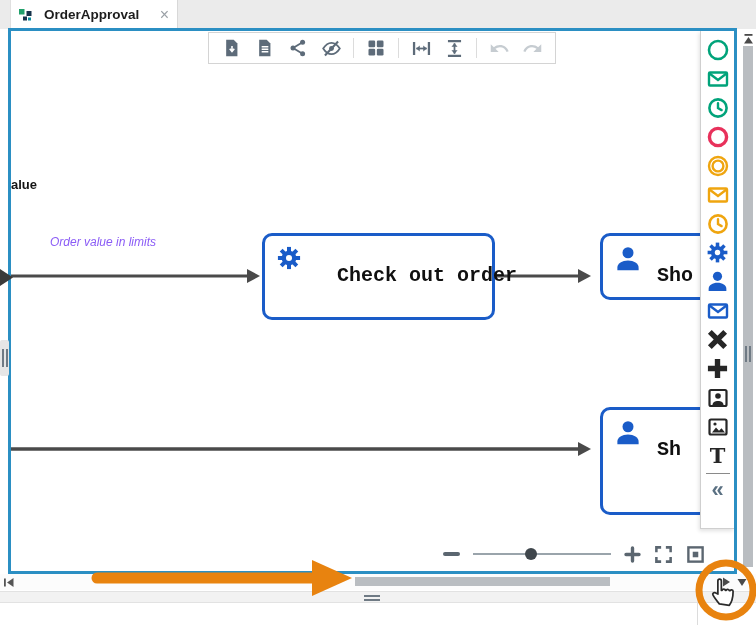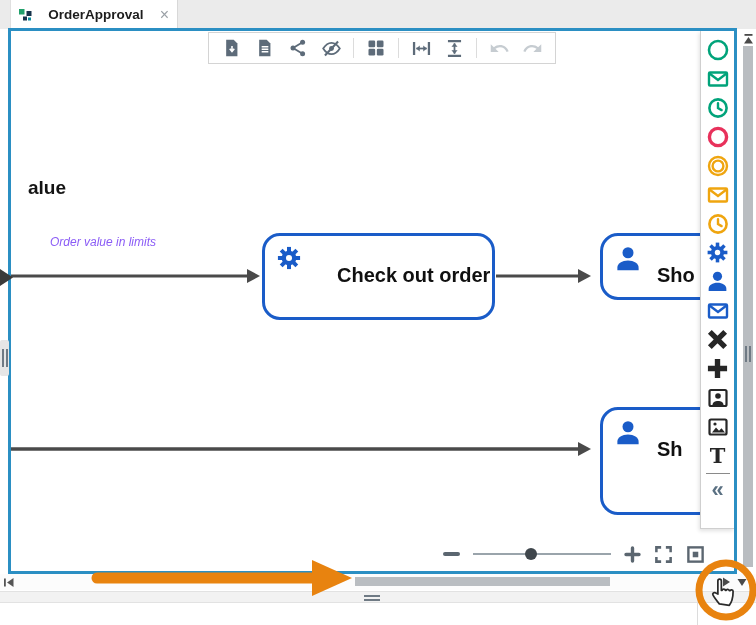--- a/index.html
+++ b/index.html
@@ -2,21 +2,21 @@
 <html><head>
 <meta charset="utf-8">
 <style>
   html,body{margin:0;padding:0;}
   body{width:756px;height:625px;position:relative;background:#fff;
        font-family:"Liberation Sans",sans-serif;overflow:hidden;}
   
   .tabbar{position:absolute;left:0;top:0;width:756px;height:29px;background:#ebebeb;}
   .tab{position:absolute;left:10px;top:0;width:168px;height:29px;background:#fff;
        display:flex;align-items:center;gap:12px;padding:0 8px;box-sizing:border-box;
-       border-right:1px solid #d8d8d8;border-left:1px solid #e0e0e0;text-align:center;}
+       border-right:1px solid #d8d8d8;border-left:1px solid #e0e0e0;}
   .tab-title{font-size:13.5px;font-weight:bold;color:#1d1d1d;flex:1;}
   .tab-close{color:#9aa0a6;font-size:16px;line-height:1;cursor:pointer;}
   
   .canvas{position:absolute;left:8px;top:28px;width:729px;height:546px;background:#fff;
           border:3px solid #2b8fc3;box-sizing:border-box;overflow:hidden;}
   .canvas-inner{position:absolute;inset:0;}
   
   .toolbar{position:absolute;left:197px;top:1px;height:32px;background:#fff;
            border:1px solid #d4d4d4;display:flex;align-items:center;gap:11px;
            padding:0 12px;box-sizing:border-box;z-index:6;}
@@ -26,22 +26,22 @@
   .palette{position:absolute;right:0;top:0;width:34px;height:498px;background:#fff;
            border-left:1px solid #cfcfcf;border-bottom:1px solid #cfcfcf;
            box-shadow:-1px 2px 4px rgba(0,0,0,.12);z-index:10;
            display:flex;flex-direction:column;align-items:center;padding-top:4px;box-sizing:border-box;}
   .pal-item{width:30px;height:29px;display:flex;align-items:center;justify-content:center;cursor:pointer;}
   .pal-sep{width:24px;height:1px;background:#8a8a8a;margin:3px 0 2px;}
   .pal-text{font-family:"DejaVu Serif","Liberation Serif",serif;font-weight:bold;font-size:21px;color:#262626;line-height:1;}
   .pal-collapse{font-size:22px;font-weight:bold;color:#5b7183;line-height:1;margin-top:-2px;}
   
   .flow-label{position:absolute;font-style:italic;font-size:12px;color:#8b5cf6;white-space:nowrap;z-index:2;}
-  .cropped-label{position:absolute;left:0;top:146px;font-size:19px;font-weight:bold;color:#141414;z-index:2;padding-left:17px;}
-  .task{position:absolute;background:#fff;border:3px solid #1a5cc8;border-radius:18px;box-sizing:border-box;z-index:3;}
+  .cropped-label{position:absolute;left:0;top:146px;font-size:13px;font-weight:bold;color:#141414;z-index:2;}
+  .task{position:absolute;background:#fff;border:3px solid #1a5cc8;border-radius:10px;box-sizing:border-box;z-index:3;font-family:Liberation Mono, monospace;}
   .task .task-icon{position:absolute;left:10px;top:8px;}
   .task-label{position:absolute;font-size:20px;font-weight:bold;color:#101010;white-space:nowrap;}
   
   .zoomctl{position:absolute;left:432px;top:511px;height:24px;display:flex;align-items:center;gap:13px;z-index:4;}
   .z-minus{width:17px;height:4px;background:#5b6670;border-radius:2px;cursor:pointer;}
   .z-track{position:relative;width:138px;height:2px;background:#9aa4ab;cursor:pointer;}
   .z-dot{position:absolute;top:-5px;width:12px;height:12px;border-radius:50%;background:#3f464c;transform:translateX(-6px);cursor:grab;}
   
   .vscroll{position:absolute;left:743px;top:32px;width:11px;height:540px;}
   .vthumb{position:absolute;left:0;top:14px;width:10px;height:521px;background:#b9bdc1;}

